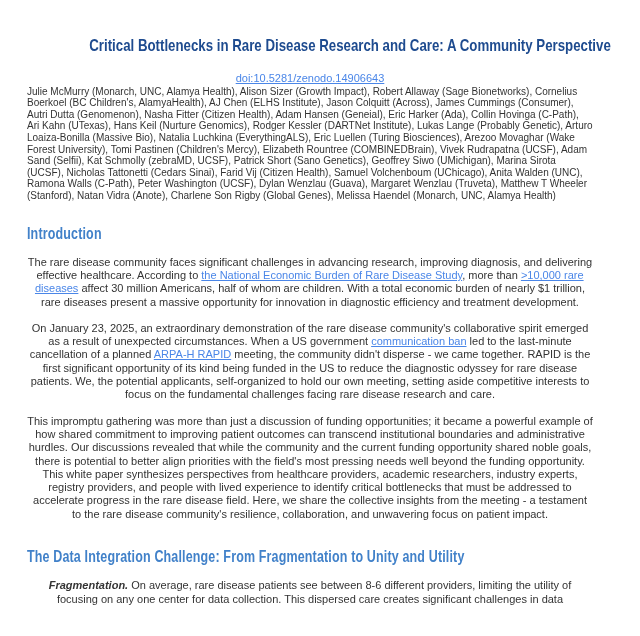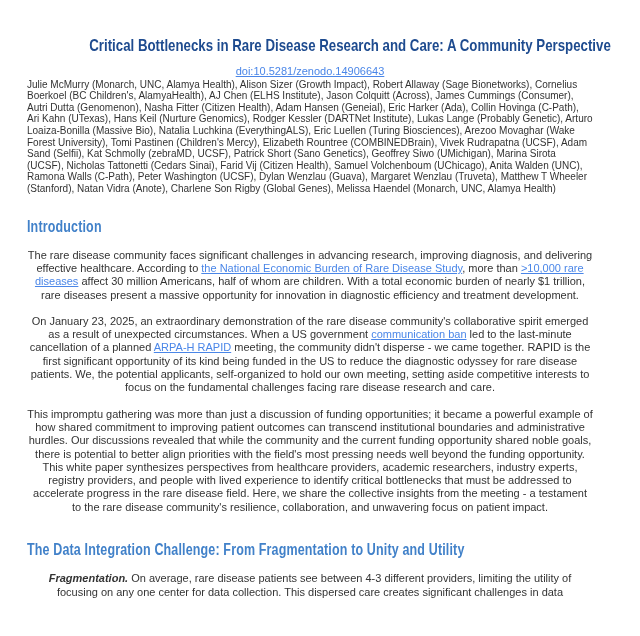--- a/index.html
+++ b/index.html
@@ -22,21 +22,21 @@
     font-weight: 700;
     line-height: 1.2;
     color: #1e4b8f;
     text-align: center;
     white-space: nowrap;
     transform: scaleX(0.78);
     transform-origin: 50% 50%;
   }
   .doi-row {
     text-align: center;
-    margin-top: 9px;
+    margin-top: 16px;
     font-size: 11px;
     line-height: 1.2;
   }
   a.doc-link {
     color: #4a86e8;
     text-decoration: underline;
     cursor: pointer;
   }
   .authors {
     font-size: 10px;
@@ -87,16 +87,16 @@
 
   <section>
     <h2 class="section-heading">Introduction</h2>
     <p class="body-para"><span>The rare disease community faces significant challenges in advancing research, improving diagnosis, and delivering effective healthcare. According to </span><a class="doc-link" href="#">the National Economic Burden of Rare Disease Study</a><span>, more than </span><a class="doc-link" href="#">&gt;10,000 rare diseases</a><span> affect 30 million Americans, half of whom are children. With a total economic burden of nearly $1 trillion, rare diseases present a massive opportunity for innovation in diagnostic efficiency and treatment development.</span></p>
     <p class="body-para"><span>On January 23, 2025, an extraordinary demonstration of the rare disease community's collaborative spirit emerged as a result of unexpected circumstances. When a US government </span><a class="doc-link" href="#">communication ban</a><span> led to the last-minute cancellation of a planned </span><a class="doc-link" href="#">ARPA-H RAPID</a><span> meeting, the community didn't disperse - we came together. RAPID is the first significant opportunity of its kind being funded in the US to reduce the diagnostic odyssey for rare disease patients. We, the potential applicants, self-organized to hold our own meeting, setting aside competitive interests to focus on the fundamental challenges facing rare disease research and care.</span></p>
     <p class="body-para"><span>This impromptu gathering was more than just a discussion of funding opportunities; it became a powerful example of how shared commitment to improving patient outcomes can transcend institutional boundaries and administrative hurdles. Our discussions revealed that while the community and the current funding opportunity shared noble goals, there is potential to better align priorities with the field's most pressing needs well beyond the funding opportunity. This white paper synthesizes perspectives from healthcare providers, academic researchers, industry experts, registry providers, and people with lived experience to identify critical bottlenecks that must be addressed to accelerate progress in the rare disease field. Here, we share the collective insights from the meeting - a testament to the rare disease community's resilience, collaboration, and unwavering focus on patient impact.</span></p>
   </section>
 
   <section>
     <h2 class="section-heading second">The Data Integration Challenge: From Fragmentation to Unity and Utility</h2>
-    <p class="body-para"><span class="bold-italic">Fragmentation.</span><span> On average, rare disease patients see between 4-3 different providers, limiting the utility of focusing on any one center for data collection. This dispersed care creates significant challenges in data</span></p>
+    <p class="body-para"><span class="bold-italic">Fragmentation.</span><span> On average, rare disease patients see between 8-6 different providers, limiting the utility of focusing on any one center for data collection. This dispersed care creates significant challenges in data</span></p>
   </section>
 
 </div>
 
 </body></html>

